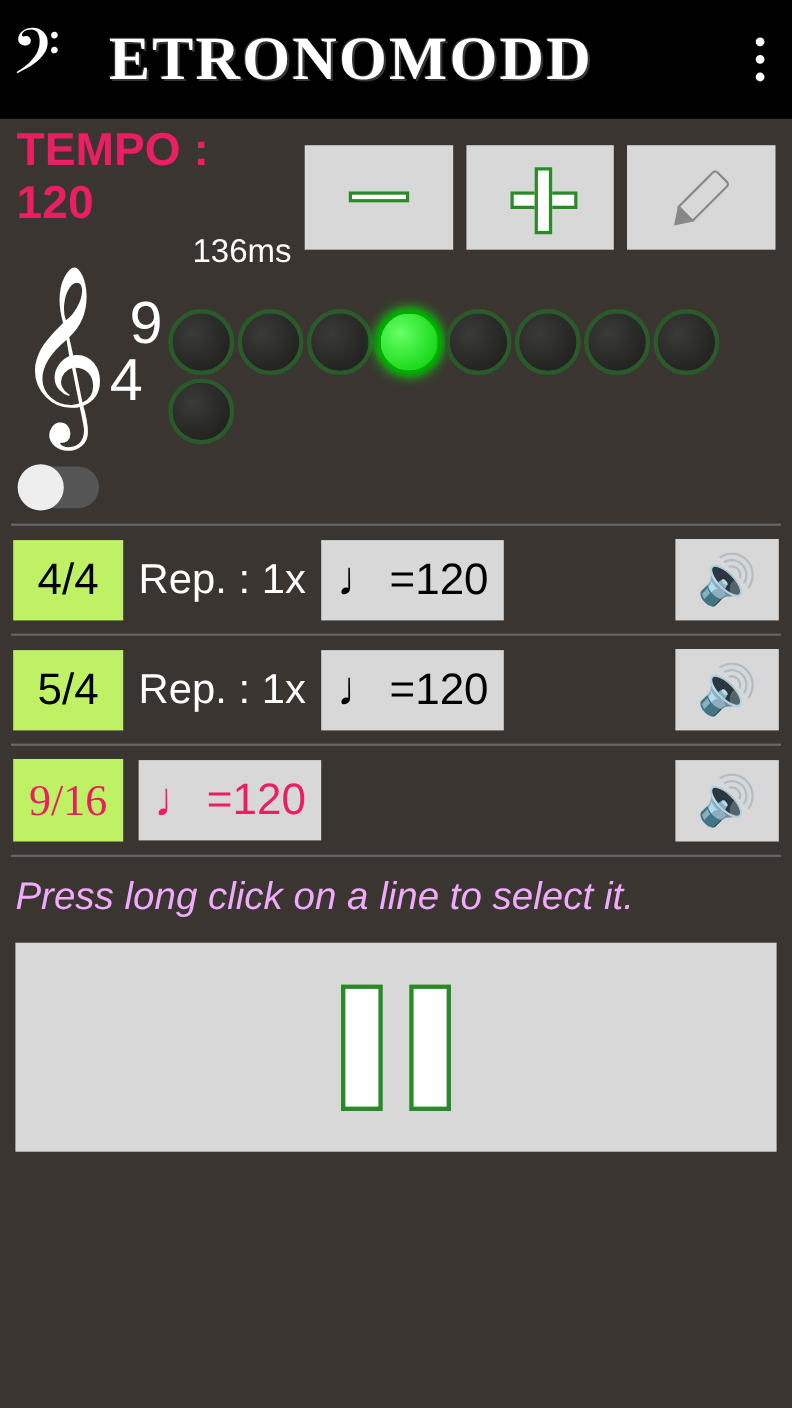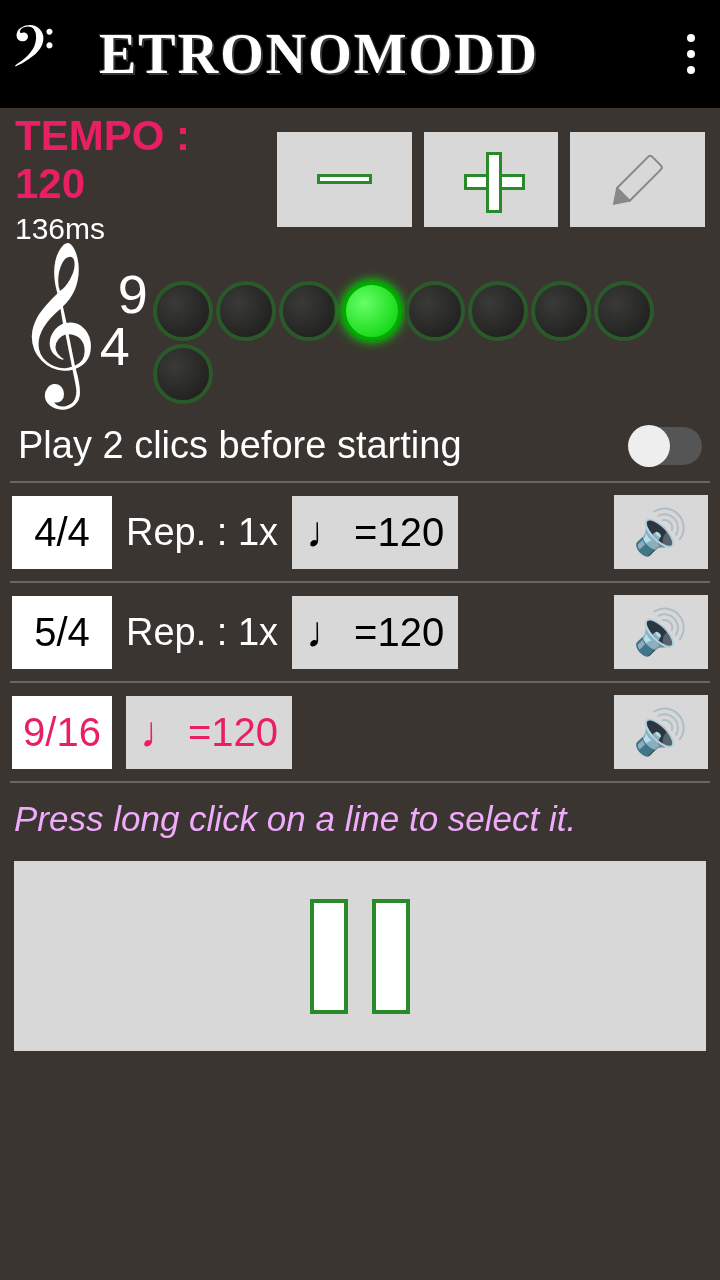--- a/index.html
+++ b/index.html
@@ -44,21 +44,21 @@
 }
 .menu-dots span { width: 8px; height: 8px; background: #fff; border-radius: 50%; }
 .tempo-row {
   display: flex;
   align-items: center;
   padding: 4px 15px 5px 15px;
   gap: 12px;
 }
 .tempo-info { flex: 0 0 auto; width: 250px; }
 .tempo-label { color: #e91e63; font-size: 42px; font-weight: bold; }
-.tempo-ms { color: #fff; font-size: 30px; margin-top: 4px; }
+.tempo-ms { color: #fff; font-size: 30px; margin-top: 4px; text-align: right; }
 .ctrl-btn {
   background: #d8d8d8;
   width: 138px;
   height: 95px;
   display: flex;
   align-items: center;
   justify-content: center;
   cursor: pointer;
 }
 .minus-icon { width: 55px; height: 10px; background: #fff; border: 3px solid #2a8a2a; }
@@ -145,29 +145,29 @@
 .divider { height: 2px; background: #666; margin: 4px 10px; }
 .seq-row {
   display: flex;
   align-items: center;
   padding: 8px 12px;
   gap: 14px;
   font-size: 38px;
 }
 .seq-row.active { color: #e91e63; }
 .seq-btn {
-  background: #ffffff;
+  background: #bef264;
   color: #000;
   padding: 14px 10px;
   min-width: 100px;
   text-align: center;
   font-size: 40px;
   cursor: pointer;
 }
-.seq-row.active .seq-btn { color: #e91e63; }
+.seq-row.active .seq-btn { color: #e91e63; font-family: Liberation Serif, serif; }
 .rep-label { white-space: nowrap; }
 .bpm-btn {
   background: #d8d8d8;
   color: #000;
   padding: 14px 14px;
   font-size: 40px;
   cursor: pointer;
   display: flex;
   align-items: center;
   gap: 4px;
@@ -255,21 +255,20 @@
       <div class="beat-dot active"></div>
       <div class="beat-dot"></div>
       <div class="beat-dot"></div>
       <div class="beat-dot"></div>
       <div class="beat-dot"></div>
       <div class="beat-dot"></div>
     </div>
 </div>
 
 <div class="toggle-row">
-  <span>Play 2 clics before starting</span>
   <div class="switch"></div>
 </div>
 
 <div class="divider"></div>
 <div id="seq-list">
     <div class="seq-row">
       <div class="seq-btn">4/4</div>
       <span class="rep-label">Rep. : 1x</span>
       <div class="bpm-btn">
         <span class="note-glyph">♩</span>

